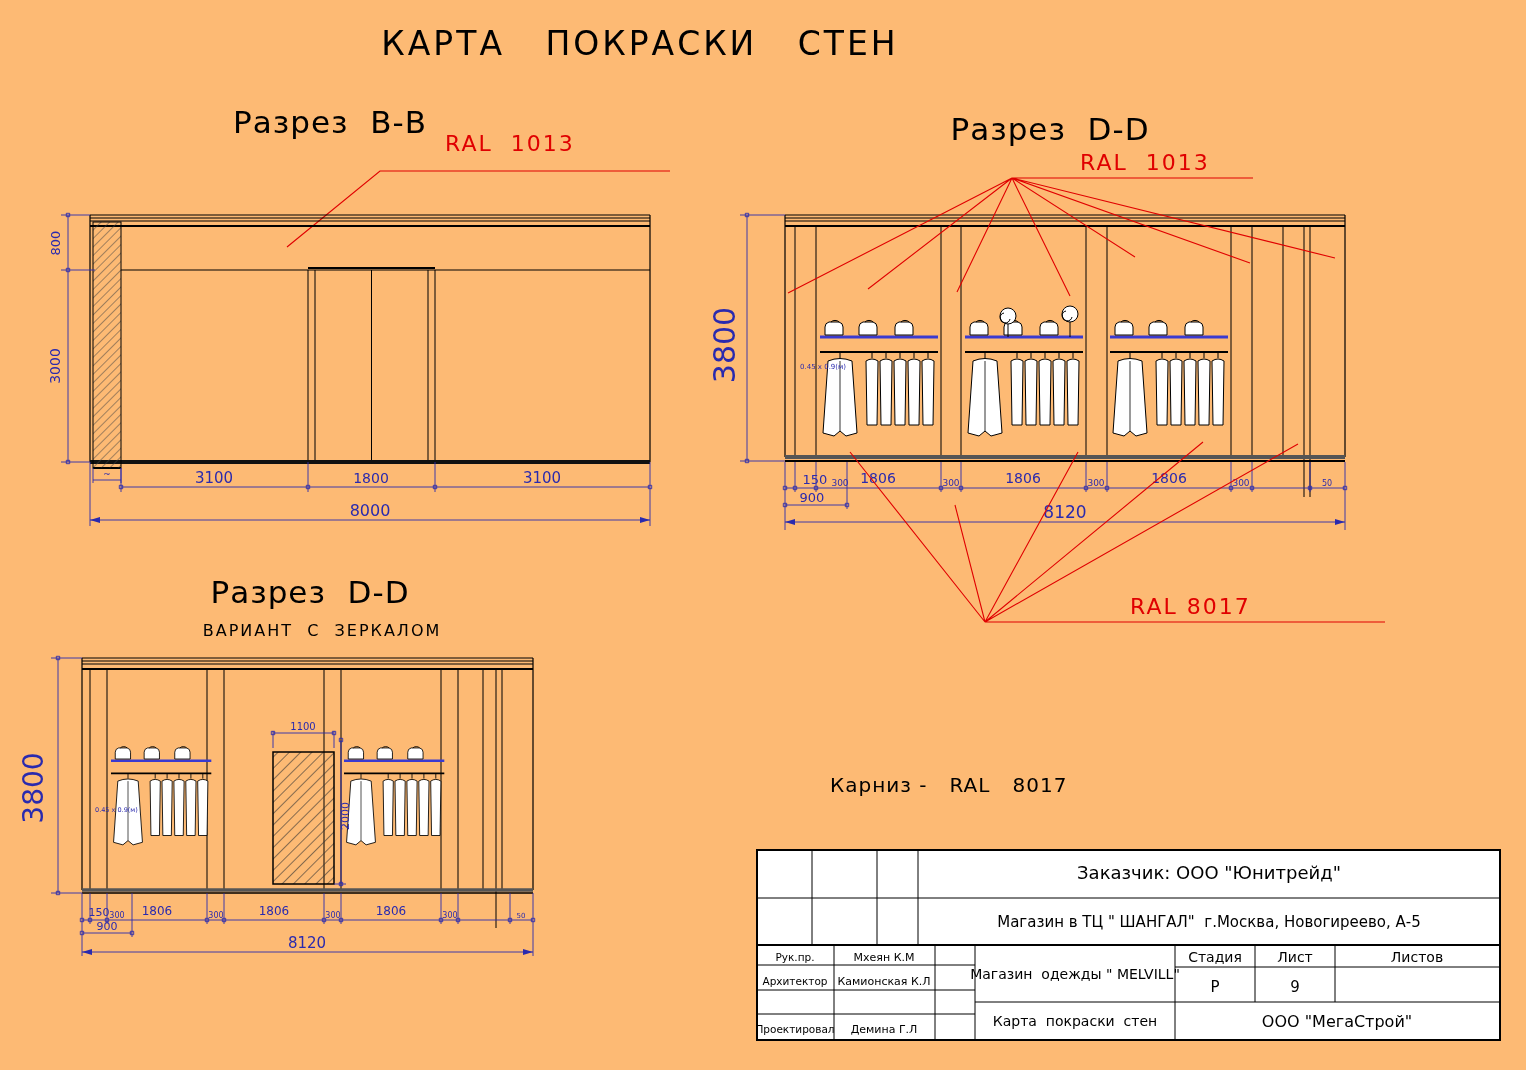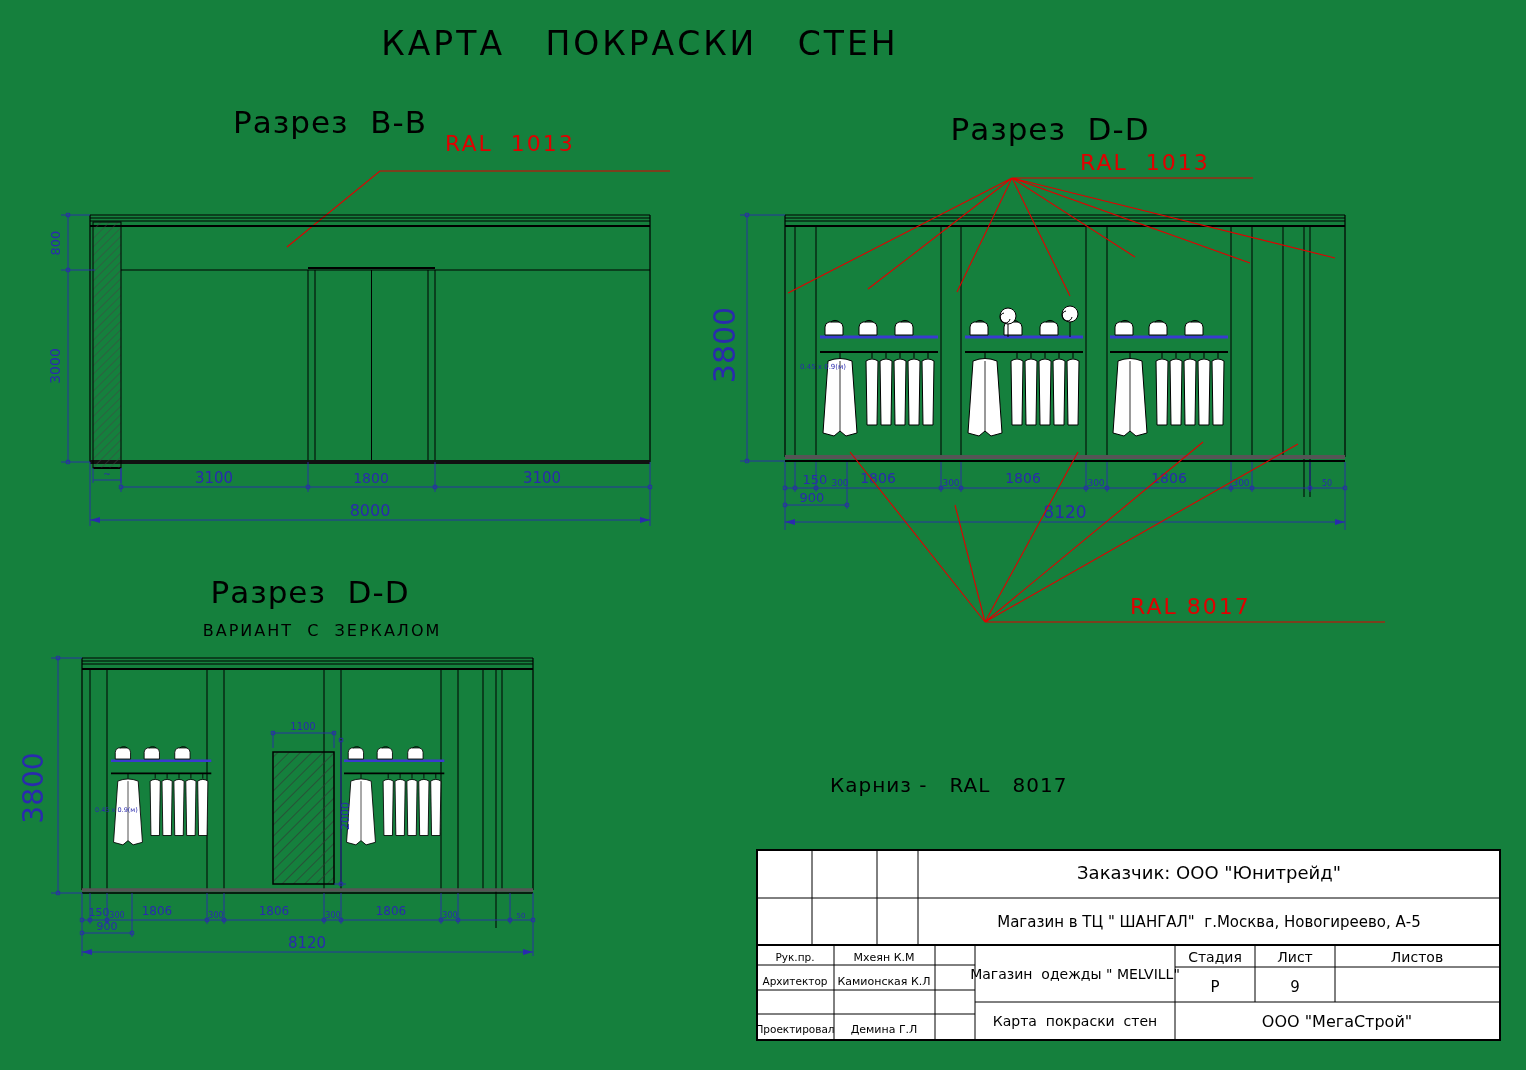--- a/index.html
+++ b/index.html
@@ -1,16 +1,16 @@
 <!DOCTYPE html>
 <html><head>
 <meta charset="utf-8">
 <style>
   html,body{margin:0;padding:0;background:#ffffff;}
-  .page{position:relative;width:1526px;height:1070px;background:#15803d;overflow:hidden;}
+  .page{position:relative;width:1526px;height:1070px;background:#fdba74;overflow:hidden;}
   svg text{white-space:pre;font-family:"DejaVu Sans","Liberation Sans",sans-serif;}
   .ttl{font-size:33px;fill:#000;letter-spacing:3px;}
   .h1{font-size:31px;fill:#000;letter-spacing:1px;}
   .sub{font-size:16px;fill:#000;letter-spacing:2px;}
   .ral{fill:#e00000;font-size:22px;letter-spacing:2px;}
   .dimt{fill:#2a2aae;}
   .blk{stroke:#000;}
   .dim{stroke:#2a2aae;stroke-width:0.9;fill:none;}
   .red{stroke:#e00000;stroke-width:1.1;fill:none;}
   .tb{font-size:14px;fill:#000;}

